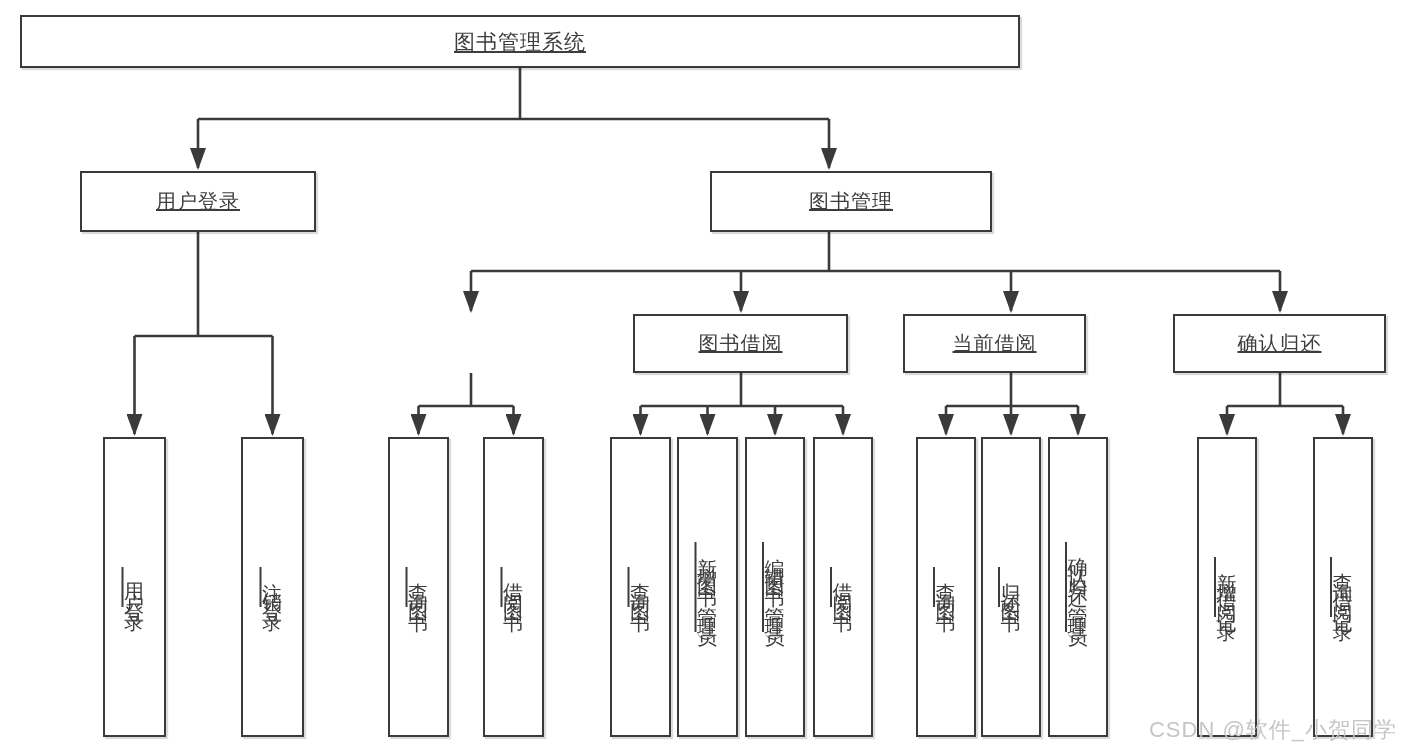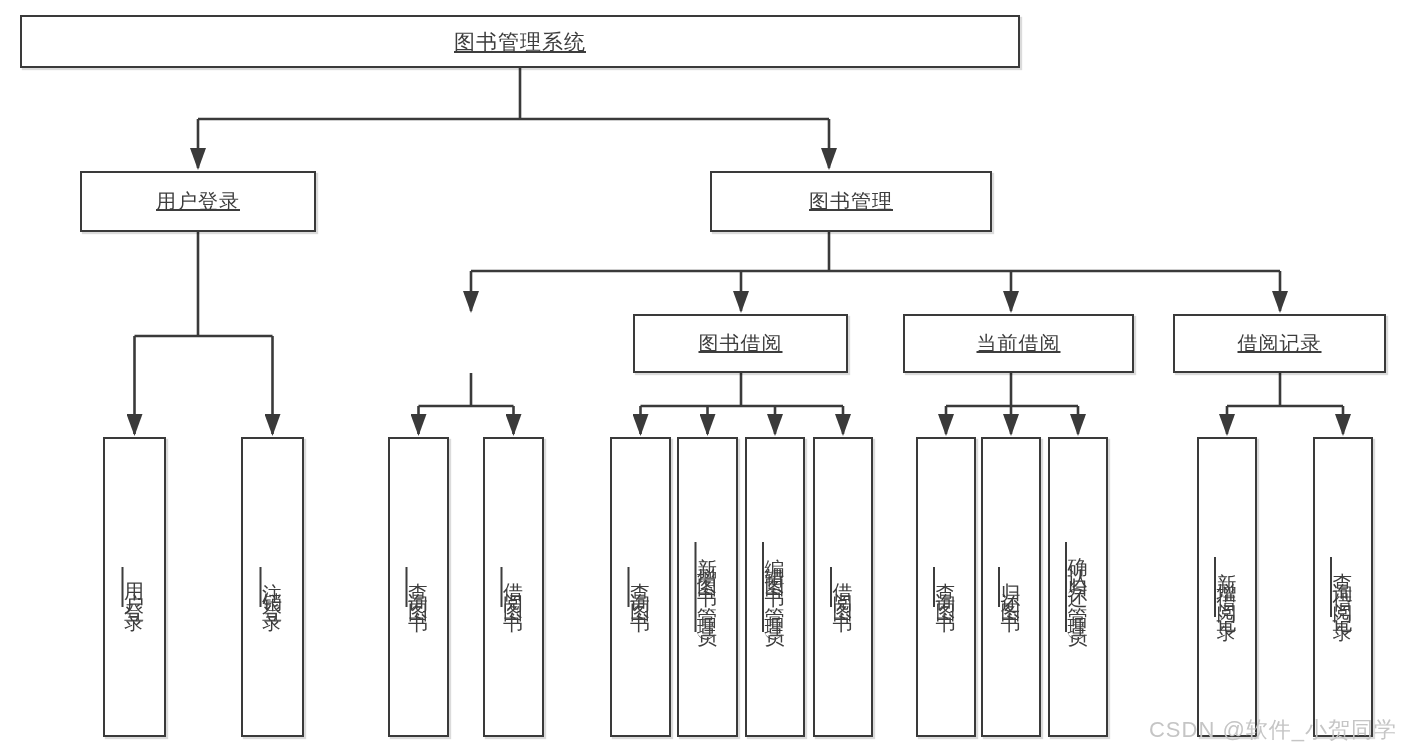--- a/index.html
+++ b/index.html
@@ -103,22 +103,22 @@
     <line class="ln" x1="1227" y1="406" x2="1227" y2="434" marker-end="url(#arw)"></line>
     <line class="ln" x1="1343" y1="406" x2="1343" y2="434" marker-end="url(#arw)"></line>
   </svg>
 
   <div class="box root" style="left:20px;top:15px;width:1000px;height:53px">图书管理系统</div>
 
   <div class="box" style="left:80px;top:171px;width:236px;height:61px">用户登录</div>
   <div class="box" style="left:710px;top:171px;width:282px;height:61px">图书管理</div>
 
   <div class="box" style="left:633px;top:314px;width:215px;height:59px">图书借阅</div>
-  <div class="box" style="left:903px;top:314px;width:231px;height:59px">当前借阅</div>
-  <div class="box" style="left:1173px;top:314px;width:213px;height:59px">借阅记录</div>
+  <div class="box" style="left:903px;top:314px;width:183px;height:59px">当前借阅</div>
+  <div class="box" style="left:1173px;top:314px;width:213px;height:59px">确认归还</div>
 
   <div class="box leaf" style="left:103px;top:437px;width:63px;height:300px">用户登录</div>
   <div class="box leaf" style="left:241px;top:437px;width:63px;height:300px">注销登录</div>
 
   <div class="box leaf" style="left:388px;top:437px;width:61px;height:300px">查询图书</div>
   <div class="box leaf" style="left:483px;top:437px;width:61px;height:300px">借阅图书</div>
 
   <div class="box leaf" style="left:610px;top:437px;width:61px;height:300px">查询图书</div>
   <div class="box leaf" style="left:677px;top:437px;width:61px;height:300px">新增图书（管理员）</div>
   <div class="box leaf" style="left:745px;top:437px;width:60px;height:300px">编辑图书（管理员）</div>

